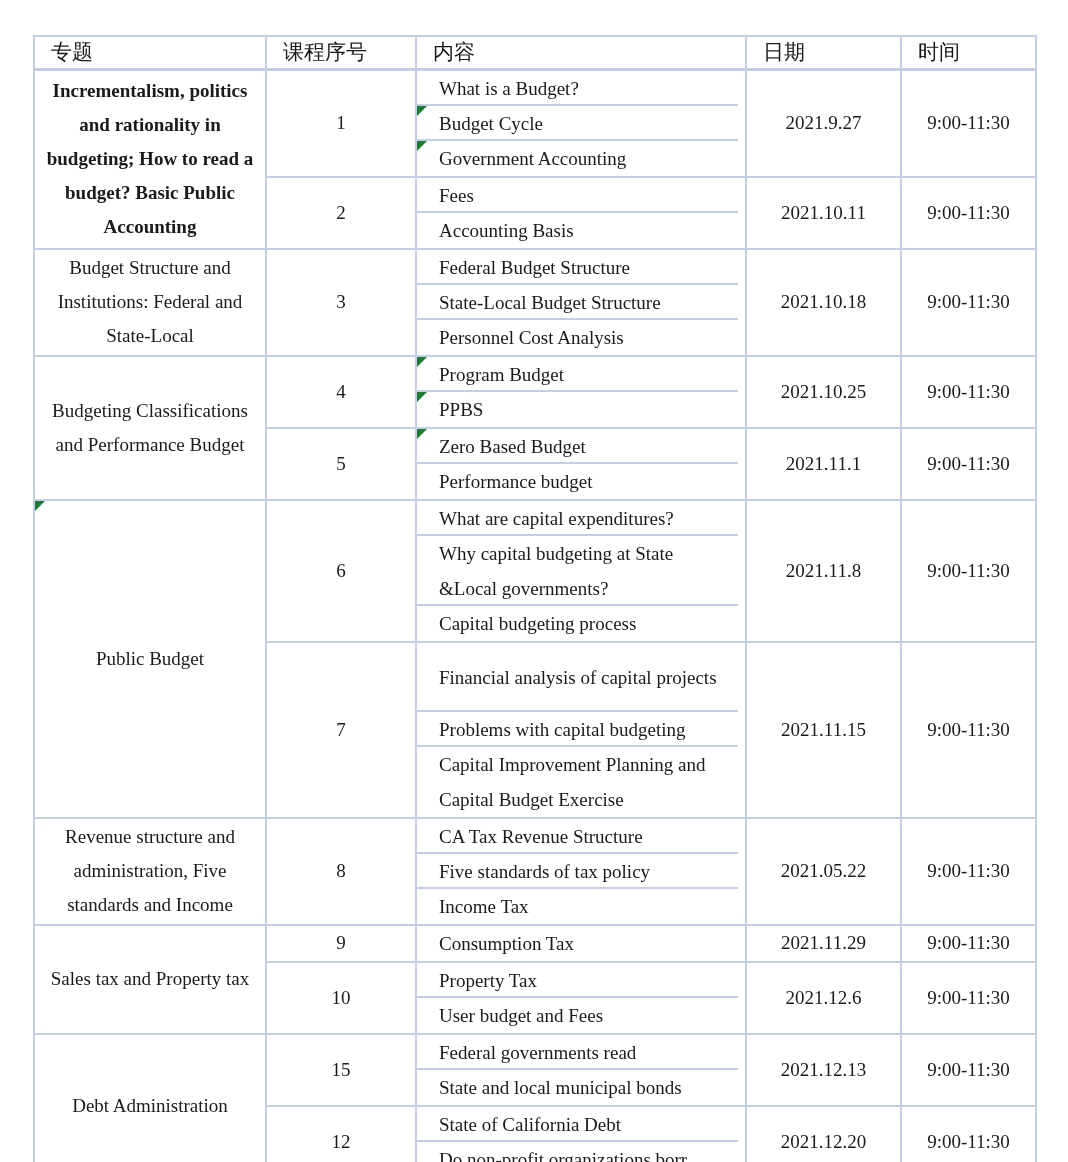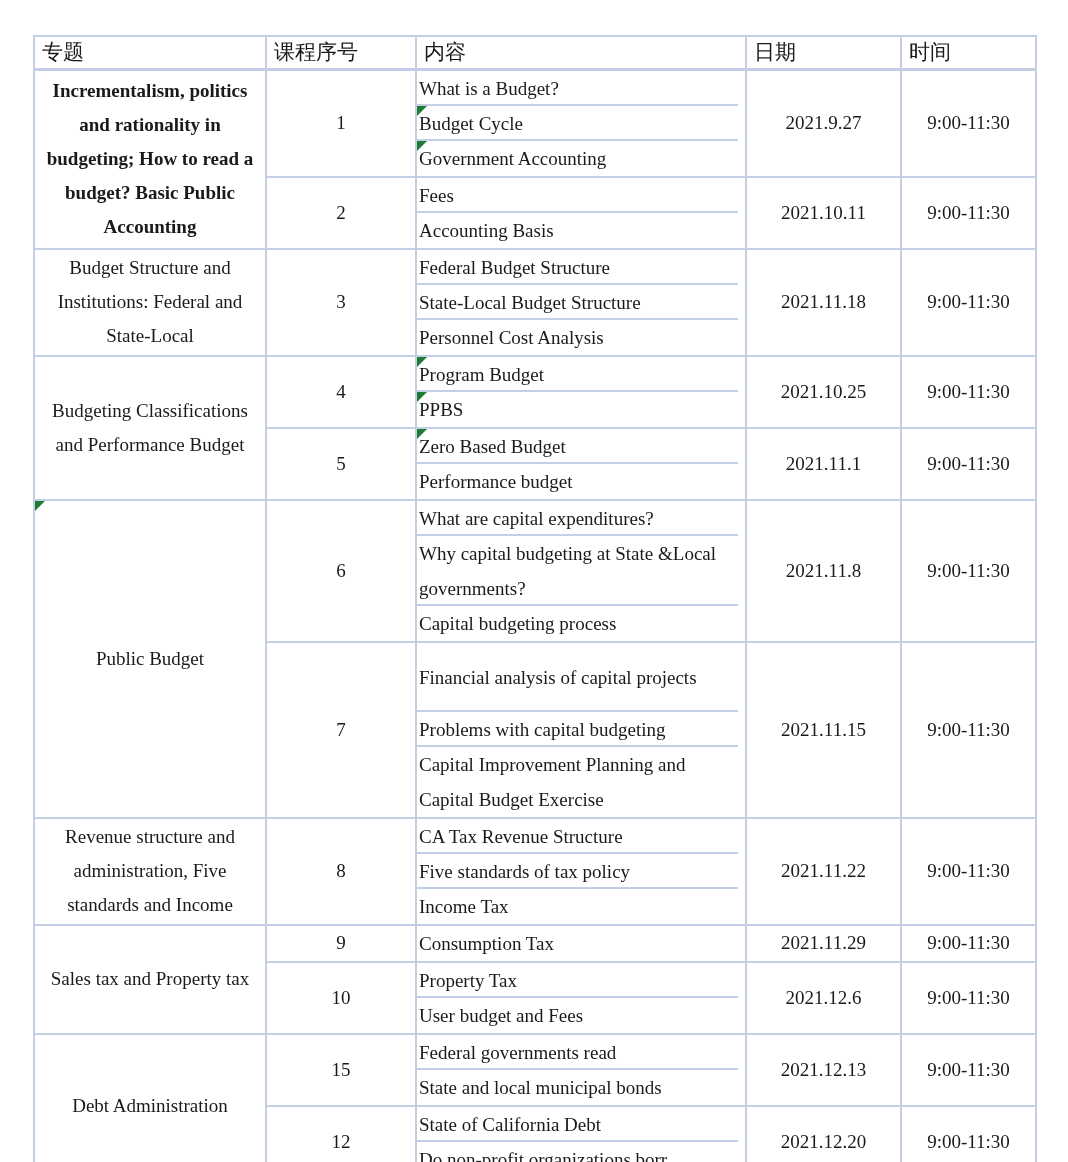--- a/index.html
+++ b/index.html
@@ -8,28 +8,28 @@
     --txt:#1a1a1a;
   }
   *{box-sizing:border-box}
   body{
     margin:0;width:1068px;height:1162px;background:#ffffff;overflow:hidden;
     font-family:"Liberation Serif","DejaVu Serif",serif;color:var(--txt);
   }
   .page{padding:35px 33px 0 33px}
   table{border-collapse:collapse;table-layout:fixed;width:1002px}
   th,td{border:2px solid var(--bc);padding:0;font-weight:normal;vertical-align:middle}
-  th{height:33px;font-size:21px;text-align:left;padding:0 7px;border-bottom:3px solid var(--bc)}
+  th{height:33px;font-size:21px;text-align:left;padding:0 16px;border-bottom:3px solid var(--bc)}
   td{font-size:19px}
   tr.r1{height:34px}
   tr.r2{height:70px}
   td.topic{text-align:center;line-height:34px;padding:0 4px;position:relative}
   td.topic.bold{font-weight:bold}
   td.num,td.date,td.time{text-align:center}
-  td.item{position:relative;border-top:none;border-bottom:none;padding:0 2px;line-height:35px;text-align:left}
+  td.item{position:relative;border-top:none;border-bottom:none;padding:0 22px;line-height:35px;text-align:left}
   td.item.cend{border-bottom:2px solid var(--bc)}
   td.item.sep::after{
     content:"";position:absolute;left:0;right:7px;bottom:0;height:2px;background:var(--bc);
   }
   .flag-corner{
     position:absolute;top:0;left:0;width:0;height:0;
     border-top:10px solid var(--flag);border-right:10px solid transparent;
   }
   .clip{white-space:nowrap;overflow:hidden;display:block;width:100%}
 </style>
@@ -76,21 +76,21 @@
     <td class="time" rowspan="2">9:00-11:30</td>
   </tr>
   <tr class="r1">
     <td class="item cend">Accounting Basis</td>
   </tr>
 
   <tr class="r1">
     <td class="topic" rowspan="3">Budget Structure and Institutions: Federal and State-Local</td>
     <td class="num" rowspan="3">3</td>
     <td class="item sep">Federal Budget Structure</td>
-    <td class="date" rowspan="3">2021.11.18</td>
+    <td class="date" rowspan="3">2021.10.18</td>
     <td class="time" rowspan="3">9:00-11:30</td>
   </tr>
   <tr class="r1">
     <td class="item sep">State-Local Budget Structure</td>
   </tr>
   <tr class="r1">
     <td class="item cend">Personnel Cost Analysis</td>
   </tr>
 
   <tr class="r1">
@@ -138,21 +138,21 @@
     <td class="item sep">Problems with capital budgeting</td>
   </tr>
   <tr class="r2">
     <td class="item cend">Capital Improvement Planning and Capital Budget Exercise</td>
   </tr>
 
   <tr class="r1">
     <td class="topic" rowspan="3">Revenue structure and administration, Five standards and Income</td>
     <td class="num" rowspan="3">8</td>
     <td class="item sep">CA Tax Revenue Structure</td>
-    <td class="date" rowspan="3">2021.11.22</td>
+    <td class="date" rowspan="3">2021.05.22</td>
     <td class="time" rowspan="3">9:00-11:30</td>
   </tr>
   <tr class="r1">
     <td class="item sep">Five standards of tax policy</td>
   </tr>
   <tr class="r1">
     <td class="item cend">Income Tax</td>
   </tr>
 
   <tr class="r1">

